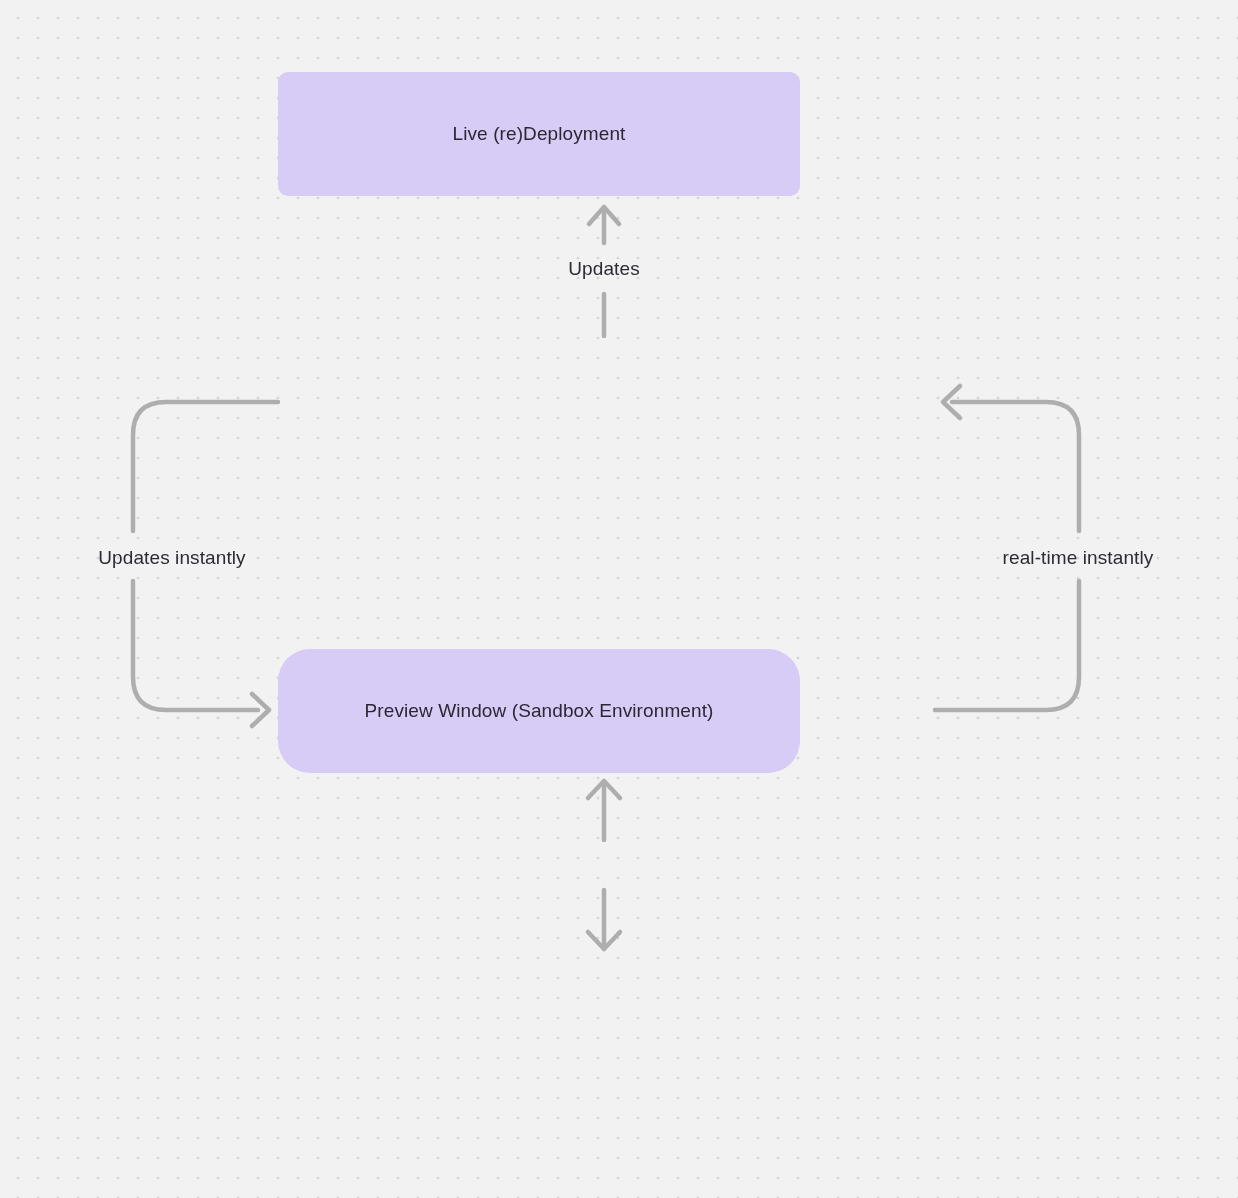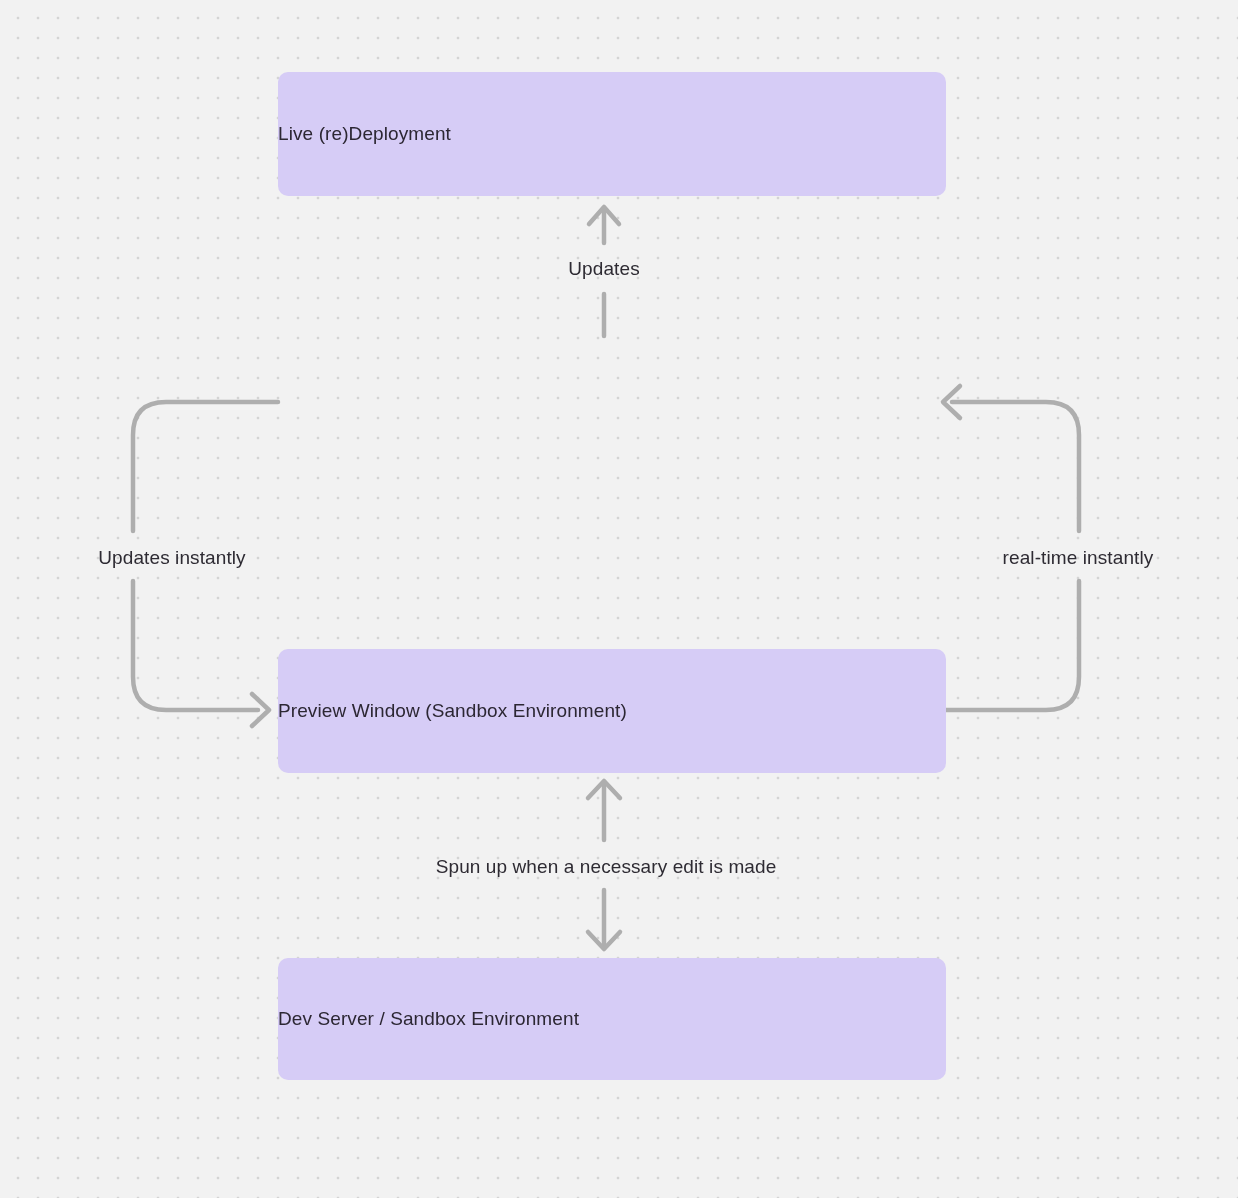--- a/index.html
+++ b/index.html
@@ -21,37 +21,38 @@
     background-position: 8px 8px;
     overflow: hidden;
   }
   .canvas {
     position: absolute;
     inset: 0;
   }
   .node {
     position: absolute;
     left: 278px;
-    width: 668px;
+    width: 522px;
     height: 123px;
     background: var(--node-fill);
     border-radius: 10px;
     display: flex;
     align-items: center;
+    justify-content: center;
   }
   .node-label {
     font-size: 19px;
     font-weight: 400;
     color: var(--node-text-color);
     letter-spacing: 0.1px;
     text-align: center;
   }
   #node-live        { top: 72px;  height: 124px; }
   #node-editor      { top: 341px; height: 122px; }
-  #node-preview     { top: 649px; height: 124px; }
+  #node-preview     { top: 649px; height: 124px; border-radius: 32px; }
   #node-dev-server  { top: 958px; height: 122px; }
 
   svg.edges {
     position: absolute;
     inset: 0;
     width: 1238px;
     height: 1198px;
     pointer-events: none;
   }
   svg.edges path, svg.edges polyline {
@@ -109,22 +110,18 @@
 
   <div class="node" id="node-live">
     <span class="node-label">Live (re)Deployment</span>
   </div>
 
 
   <div class="node" id="node-preview">
     <span class="node-label">Preview Window (Sandbox Environment)</span>
   </div>
 
-  <div class="node" id="node-dev-server">
-    <span class="node-label">Dev Server / Sandbox Environment</span>
-  </div>
 
   <div class="edge-label" id="label-publish">Updates</div>
   <div class="edge-label" id="label-updates">Updates instantly</div>
   <div class="edge-label" id="label-realtime">real-time instantly</div>
-  <div class="edge-label" id="label-spun-up">Spun up when a necessary edit is made</div>
 
 </div>
 
 </body></html>

